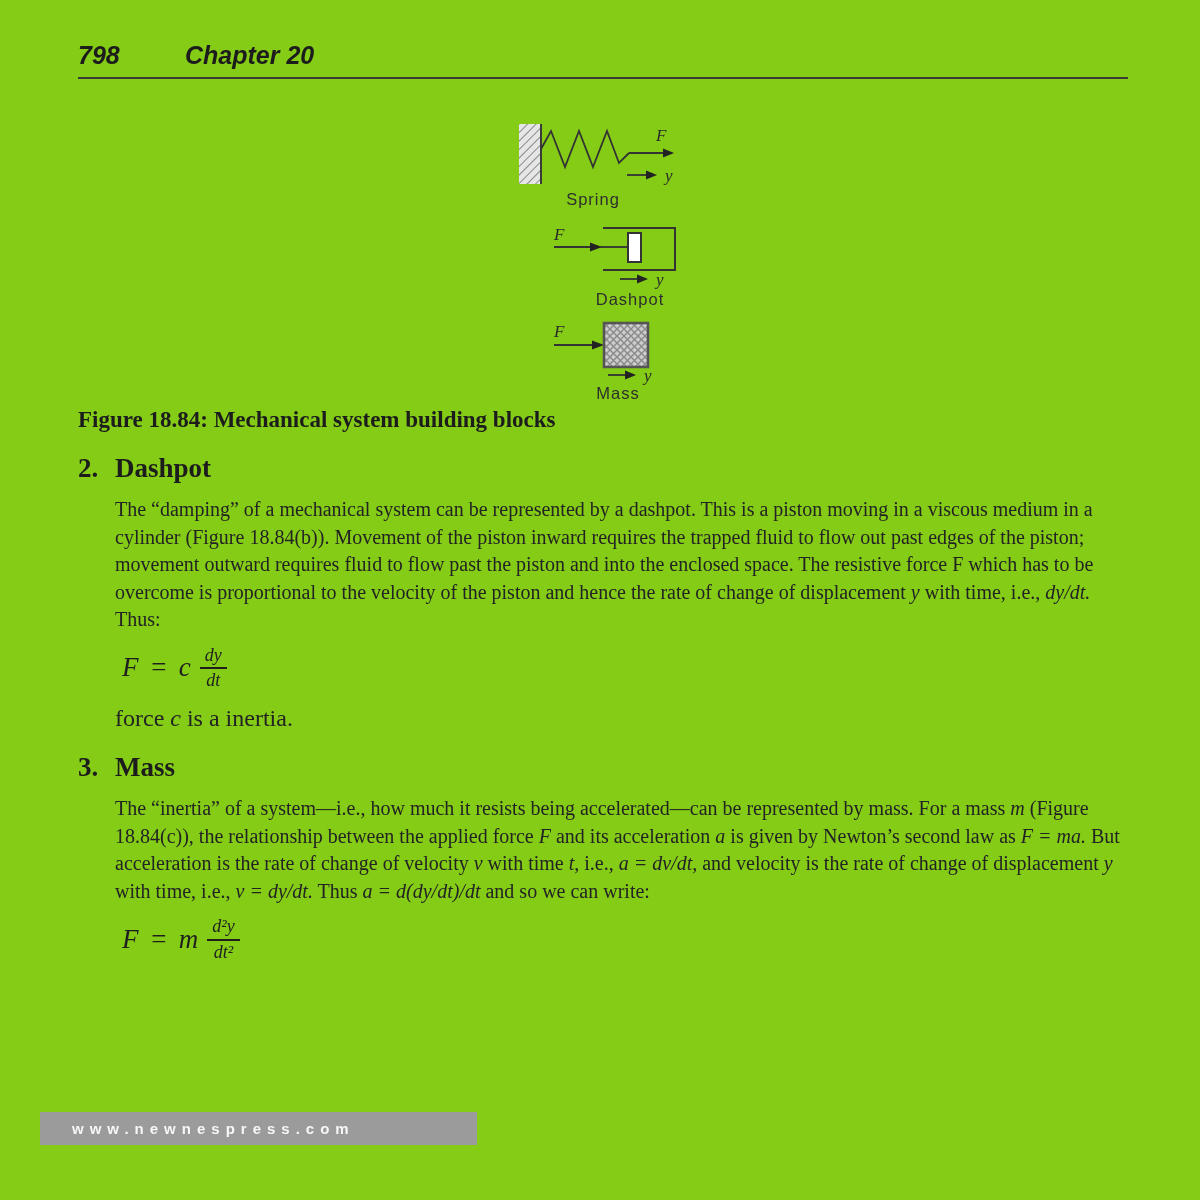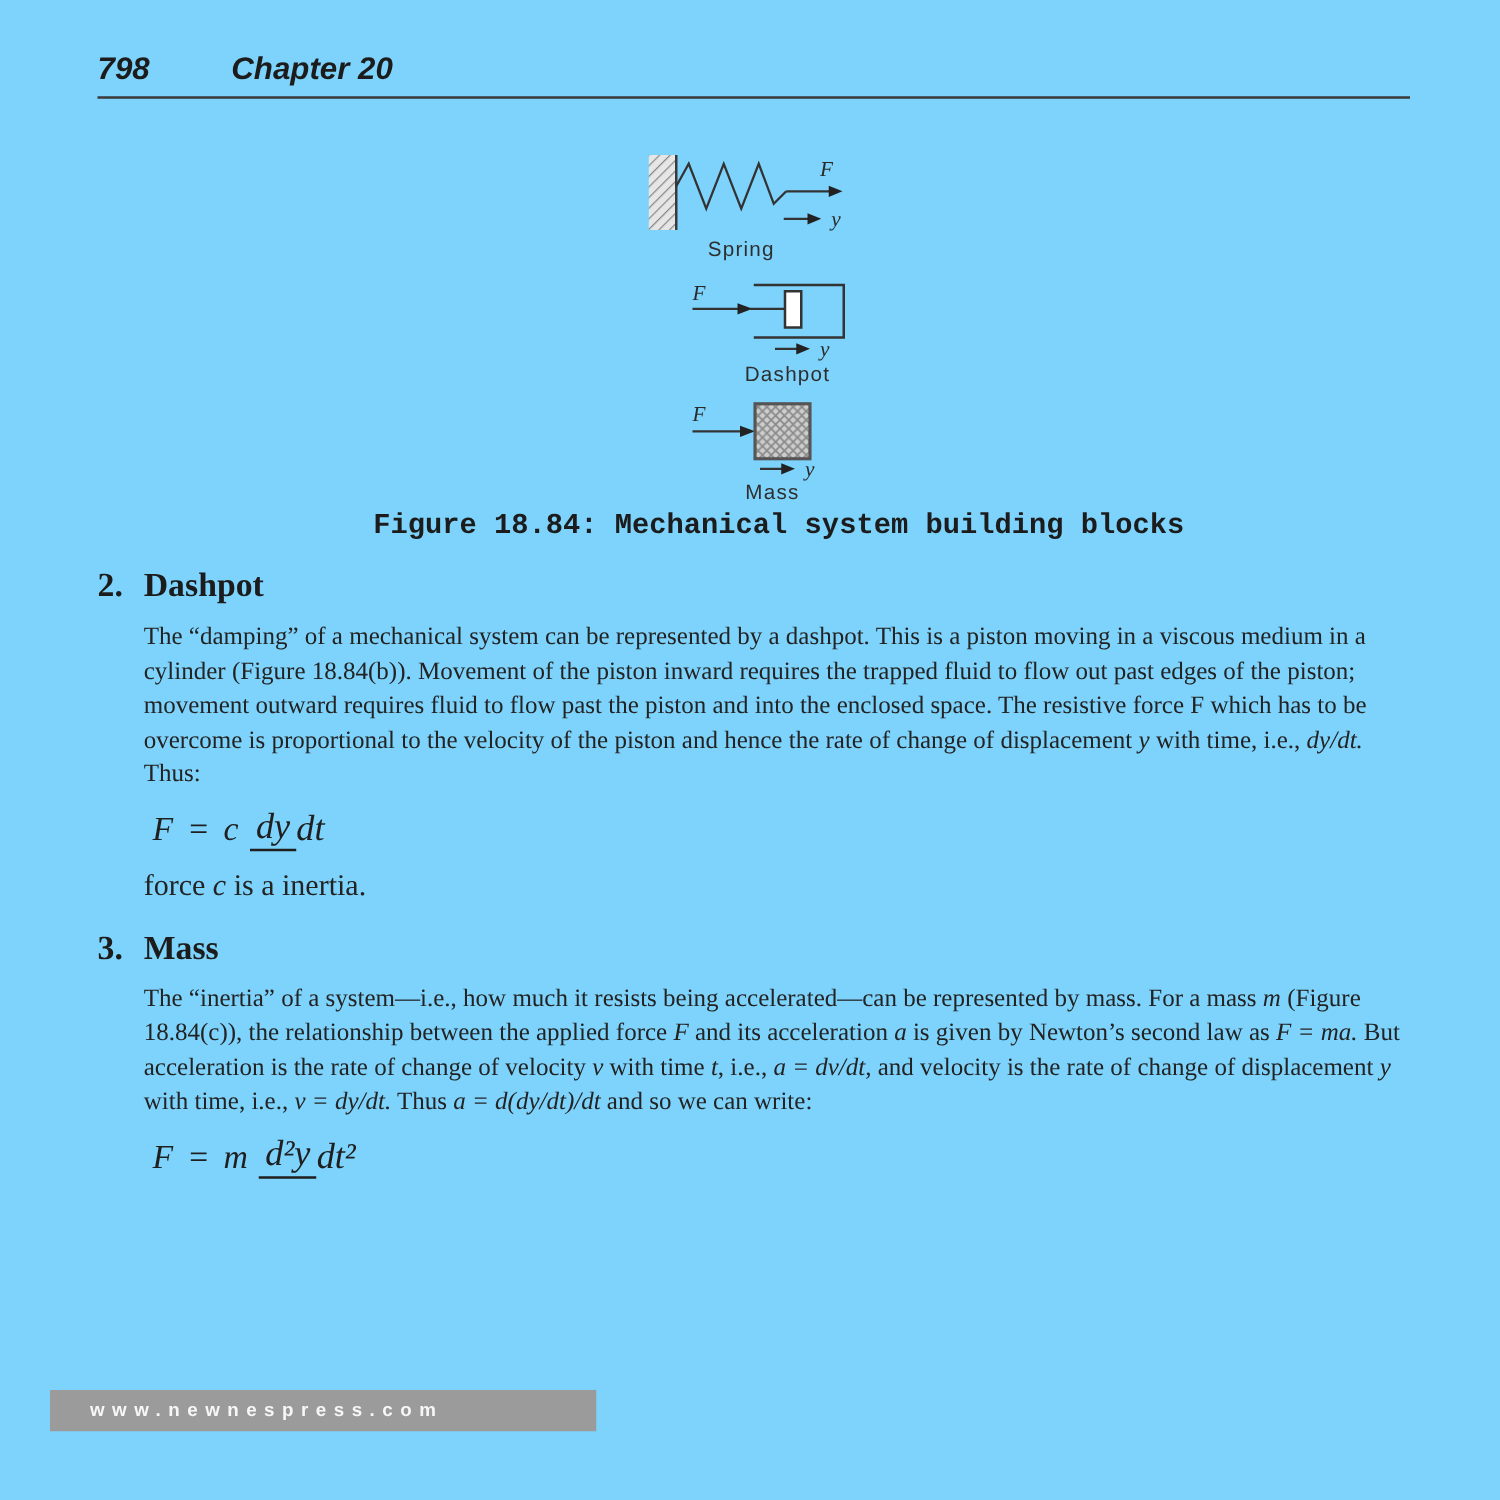--- a/index.html
+++ b/index.html
@@ -1,38 +1,38 @@
 <!DOCTYPE html>
 <html><head>
 <meta charset="utf-8">
 <style>
   html,body { margin:0; padding:0; background:#fff; }
   .page {
-    position:relative; width:1200px; height:1200px; background:#7dd3fc;
+    position:relative; width:1200px; height:1200px; background:#84cc16;
     box-sizing:border-box; padding:42px 32px 0 78px;
     font-family:"Liberation Serif", serif; color:#222;
     overflow:hidden;
   }
   
   .page-header {
     display:flex; align-items:baseline;
     width:1050px; border-bottom:2px solid #3a3a3a; padding-bottom:9px;
     font-family:"Liberation Sans", sans-serif; font-weight:bold; font-style:italic;
     font-size:25px; line-height:26px; color:#1c1c1c;
   }
   .page-header .pageno { width:107px; }
   
   figure { margin:40px 0 0 0; padding:0; }
   .diagram { line-height:0; }
   .diagram.spring  { margin-left:437px; }
   .diagram.dashpot { margin-left:462px; margin-top:2px; }
   .diagram.mass    { margin-left:462px; margin-top:2px; }
   figcaption {
-    text-align:center; margin-top:2px;
-    font-family:Liberation Mono, monospace; font-weight:bold;
+    margin-top:2px;
+    font-family:Liberation Serif, serif; font-weight:bold;
     font-size:23px; color:#1c1c1c;
   }
   svg text.flabel { font:italic 17px "Liberation Serif", serif; fill:#2a2a2a; }
   svg text.dlabel { font:16.5px "Liberation Sans", sans-serif; fill:#2e2e2e; letter-spacing:1px; }
   
   section h2 {
     display:flex; margin:20px 0 12px 0;
     font-family:"Liberation Serif", serif; font-weight:bold;
     font-size:27px; line-height:31px; color:#1c1c1c;
   }
@@ -42,22 +42,22 @@
     font-size:20px; line-height:27.5px; color:#232323;
   }
   p.note { margin:14px 0 0 37px; font-size:24px; line-height:28px; color:#232323; }
   
   .equation {
     margin:12px 0 0 44px; display:flex; align-items:center;
     font-style:italic; font-size:27px; color:#1f1f1f;
   }
   .equation .eq-rel { margin:0 11px; }
   .equation .eq-coeff { margin-right:9px; }
-  .frac { display:inline-flex; flex-direction:row; text-align:center;
-          font-size:29px; line-height:1.08; }
+  .frac { display:inline-flex; flex-direction:column; text-align:center;
+          font-size:18px; line-height:1.08; }
   .frac .num { padding:0 5px 2px 5px; border-bottom:2px solid #1f1f1f; }
   .frac .den { padding-top:2px; }
   
   .footer-bar {
     position:absolute; left:40px; top:1112px; width:437px; height:33px;
     background:#9b9b9b; box-sizing:border-box; padding-left:32px;
     font-family:"Liberation Sans", sans-serif; font-weight:bold;
     font-size:15px; letter-spacing:6px; line-height:33px; color:#f7f7f7;
   }
 </style>

